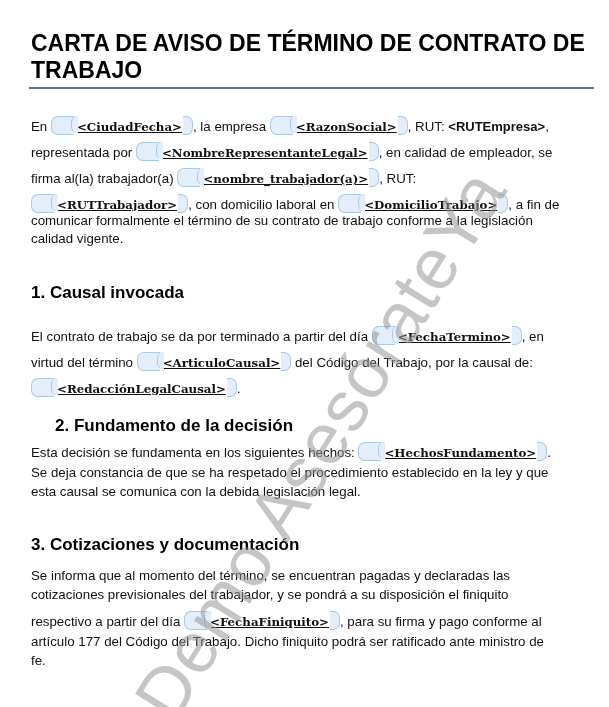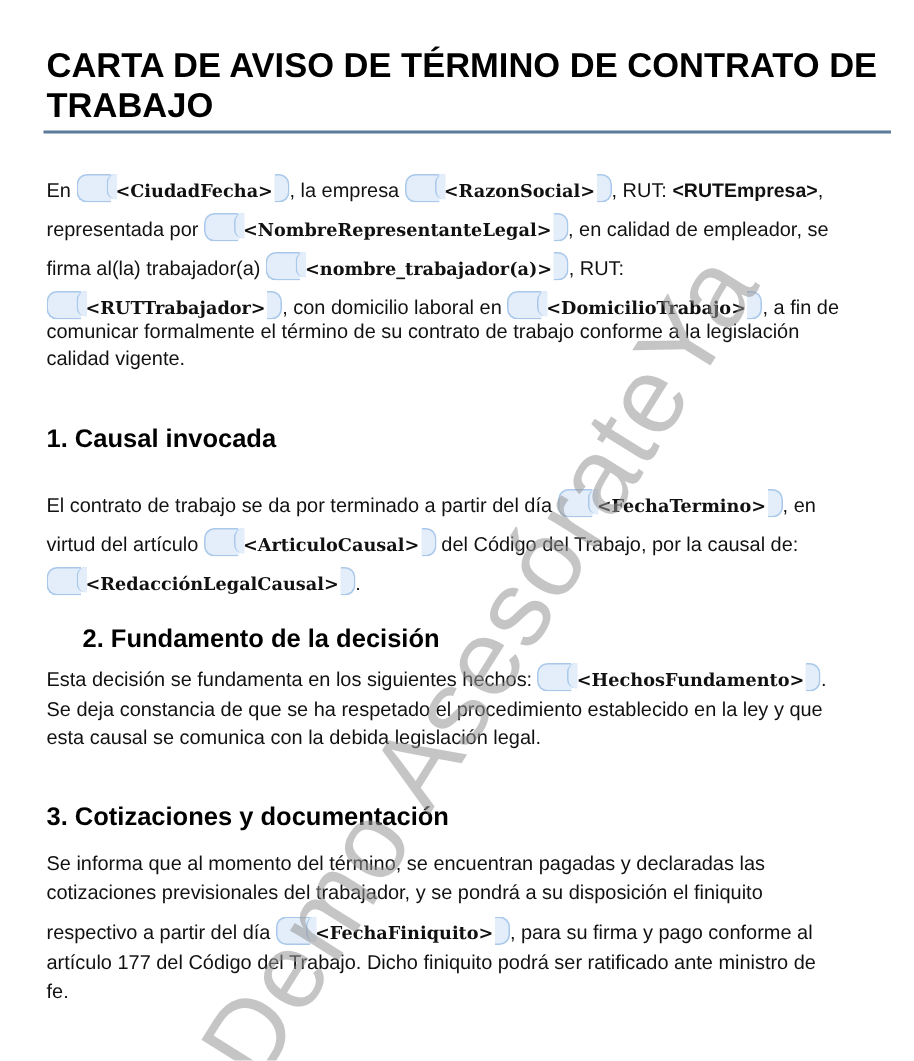--- a/index.html
+++ b/index.html
@@ -61,20 +61,21 @@
   .h-1 { top: 283px; }
   .h-2 { top: 416px; margin-left: 24px; }
   .h-3 { top: 535px; }
   .p-1 { top: 324px; line-height: 26px; }
   .p-2 { top: 442px; line-height: 19px; }
   .p-3 { top: 566px; line-height: 19px; }
   .ph {
     display: inline-block;
     white-space: nowrap;
     vertical-align: baseline;
+    text-decoration: underline;
   }
   .ph .lb {
     display: inline-block;
     width: 22px;
     height: 17px;
     vertical-align: -4px;
     background: #e3eefa;
     border: 1px solid #a9c8ea;
     border-right: none;
     border-radius: 7px 0 0 7px;
@@ -140,21 +141,21 @@
     <span>En </span><span class="ph"><span class="lb"></span><span class="tag">&lt;CiudadFecha&gt;</span><span class="rb"></span></span><span>, la empresa </span><span class="ph"><span class="lb"></span><span class="tag">&lt;RazonSocial&gt;</span><span class="rb"></span></span><span>, RUT: </span><span class="bold-tag">&lt;RUTEmpresa&gt;</span><span>,</span><br>
     <span>representada por </span><span class="ph"><span class="lb"></span><span class="tag">&lt;NombreRepresentanteLegal&gt;</span><span class="rb"></span></span><span>, en calidad de empleador, se</span><br>
     <span>firma al(la) trabajador(a) </span><span class="ph"><span class="lb"></span><span class="tag">&lt;nombre_trabajador(a)&gt;</span><span class="rb"></span></span><span>, RUT:</span><br>
     <span class="ph"><span class="lb"></span><span class="tag">&lt;RUTTrabajador&gt;</span><span class="rb"></span></span><span>, con domicilio laboral en </span><span class="ph"><span class="lb"></span><span class="tag">&lt;DomicilioTrabajo&gt;</span><span class="rb"></span></span><span>, a fin de</span><br>
     <span class="tight" style="display:inline-block;margin-top:-6px;"><span>comunicar formalmente el término de su contrato de trabajo conforme a la legislación</span><br><span>calidad vigente.</span></span>
   </p>
 
   <h2 class="h2 h-1">1. Causal invocada</h2>
   <p class="para p-1">
     <span>El contrato de trabajo se da por terminado a partir del día </span><span class="ph"><span class="lb"></span><span class="tag">&lt;FechaTermino&gt;</span><span class="rb"></span></span><span>, en</span><br>
-    <span>virtud del artículo </span><span class="ph"><span class="lb"></span><span class="tag">&lt;ArticuloCausal&gt;</span><span class="rb"></span></span><span> del Código del Trabajo, por la causal de:</span><br>
+    <span>virtud del término </span><span class="ph"><span class="lb"></span><span class="tag">&lt;ArticuloCausal&gt;</span><span class="rb"></span></span><span> del Código del Trabajo, por la causal de:</span><br>
     <span class="ph"><span class="lb"></span><span class="tag">&lt;RedacciónLegalCausal&gt;</span><span class="rb"></span></span><span>.</span>
   </p>
 
   <h2 class="h2 h-2">2. Fundamento de la decisión</h2>
   <p class="para p-2">
     <span>Esta decisión se fundamenta en los siguientes hechos: </span><span class="ph"><span class="lb"></span><span class="tag">&lt;HechosFundamento&gt;</span><span class="rb"></span></span><span>.</span><br>
     <span>Se deja constancia de que se ha respetado el procedimiento establecido en la ley y que</span><br>
     <span>esta causal se comunica con la debida legislación legal.</span>
   </p>
 

